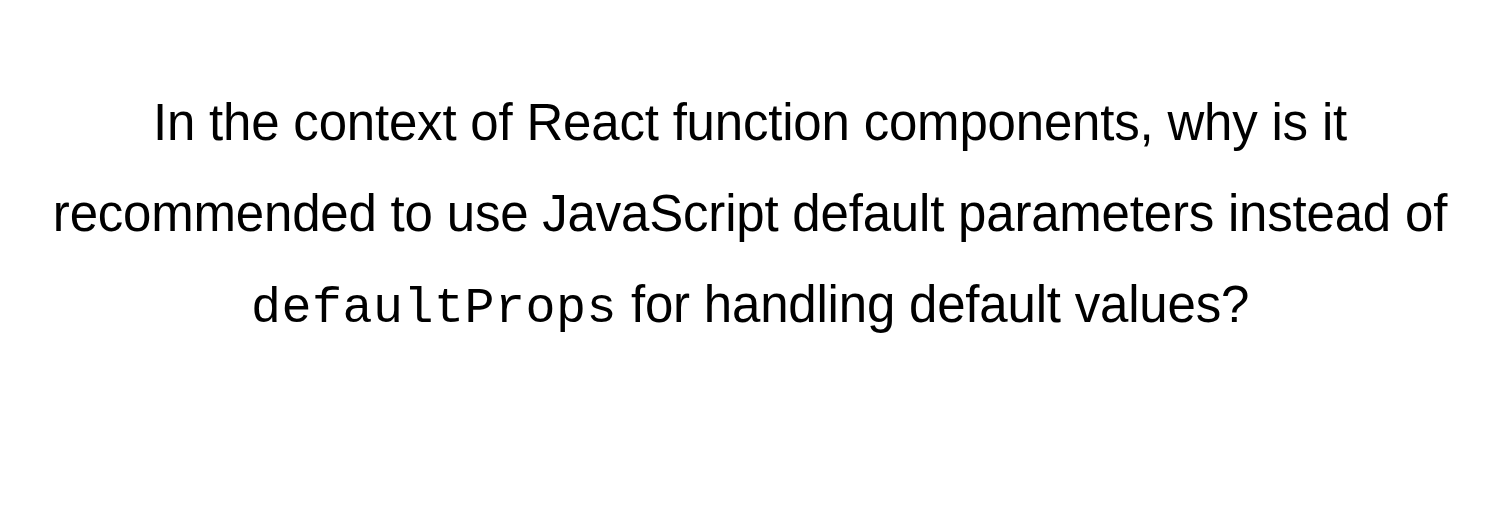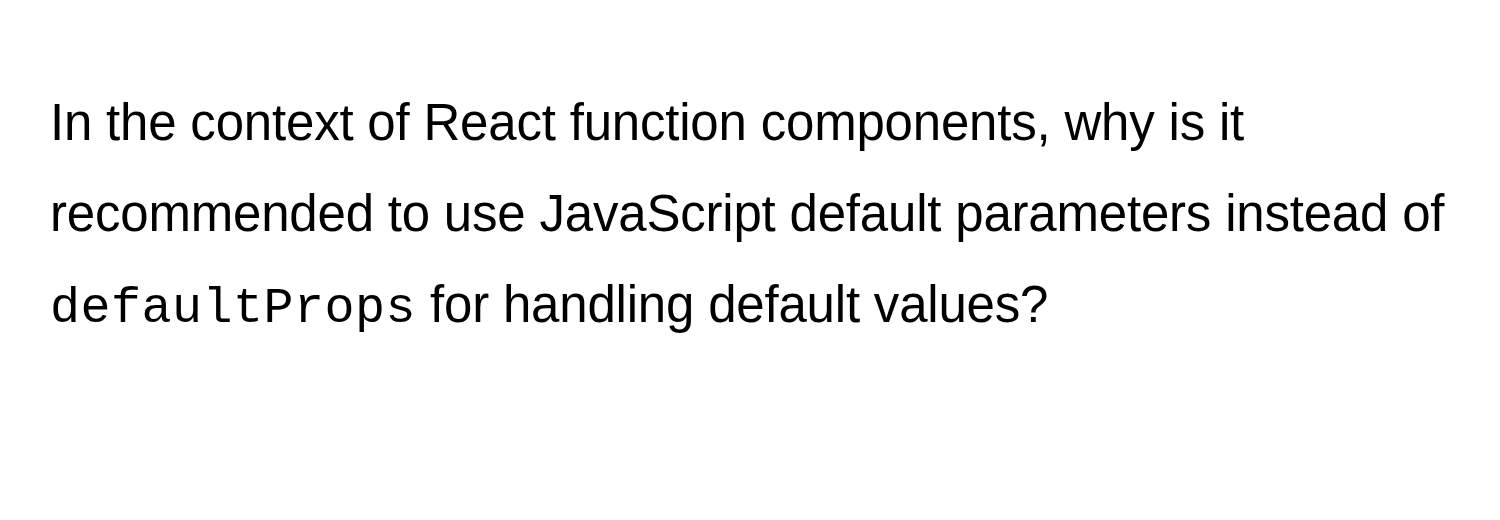--- a/index.html
+++ b/index.html
@@ -1,18 +1,19 @@
 <!DOCTYPE html>
 <html><head>
   <meta charset="utf-8">
   <style>
     * {
       margin: 0;
       padding: 0;
       box-sizing: border-box;
+      text-align: center;
     }
     body {
       width: 1500px;
       height: 520px;
       background: #ffffff;
       font-family: -apple-system, BlinkMacSystemFont, "Segoe UI", Helvetica, Arial, sans-serif;
       padding: 78px 50px 50px 50px;
       overflow: hidden;
     }
     .question-text {

